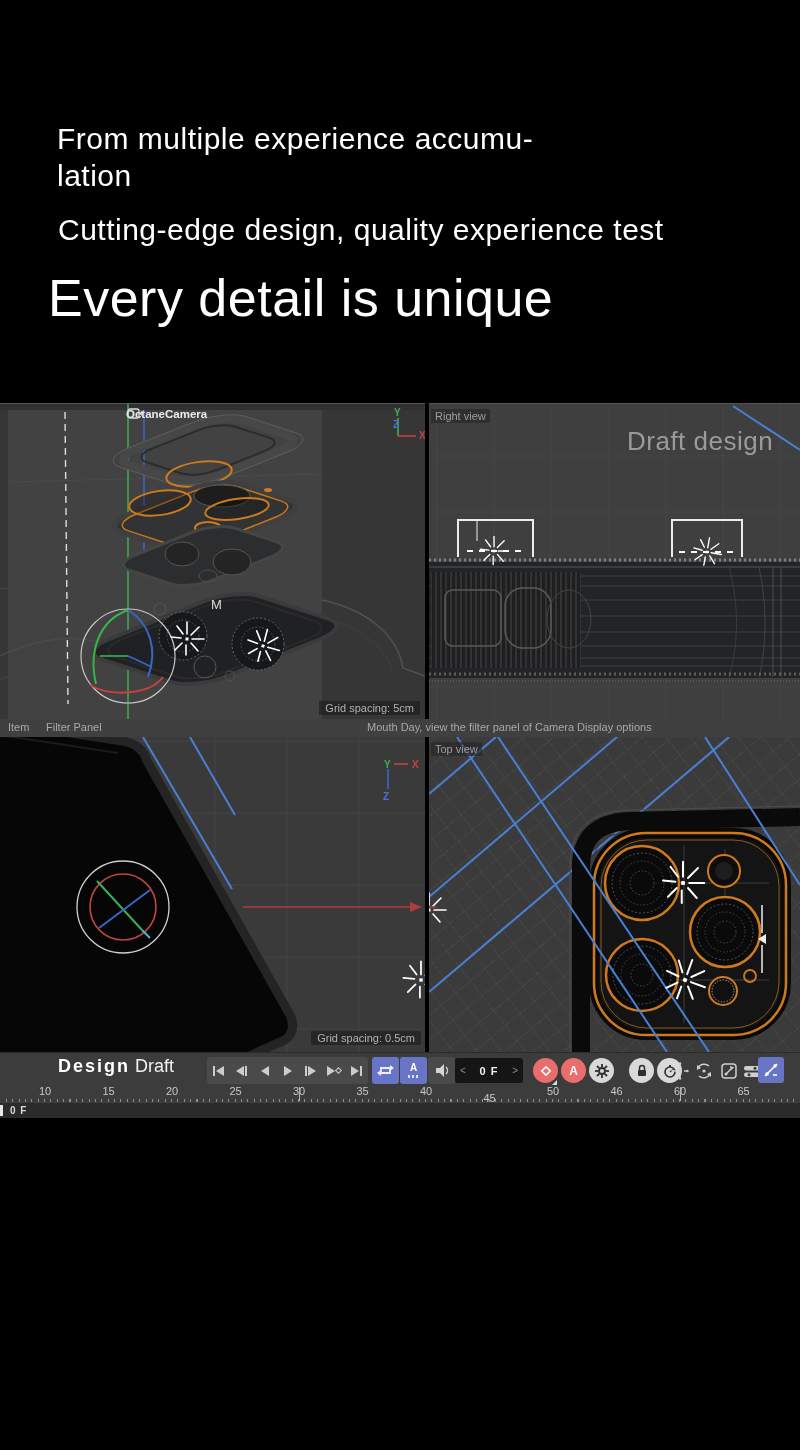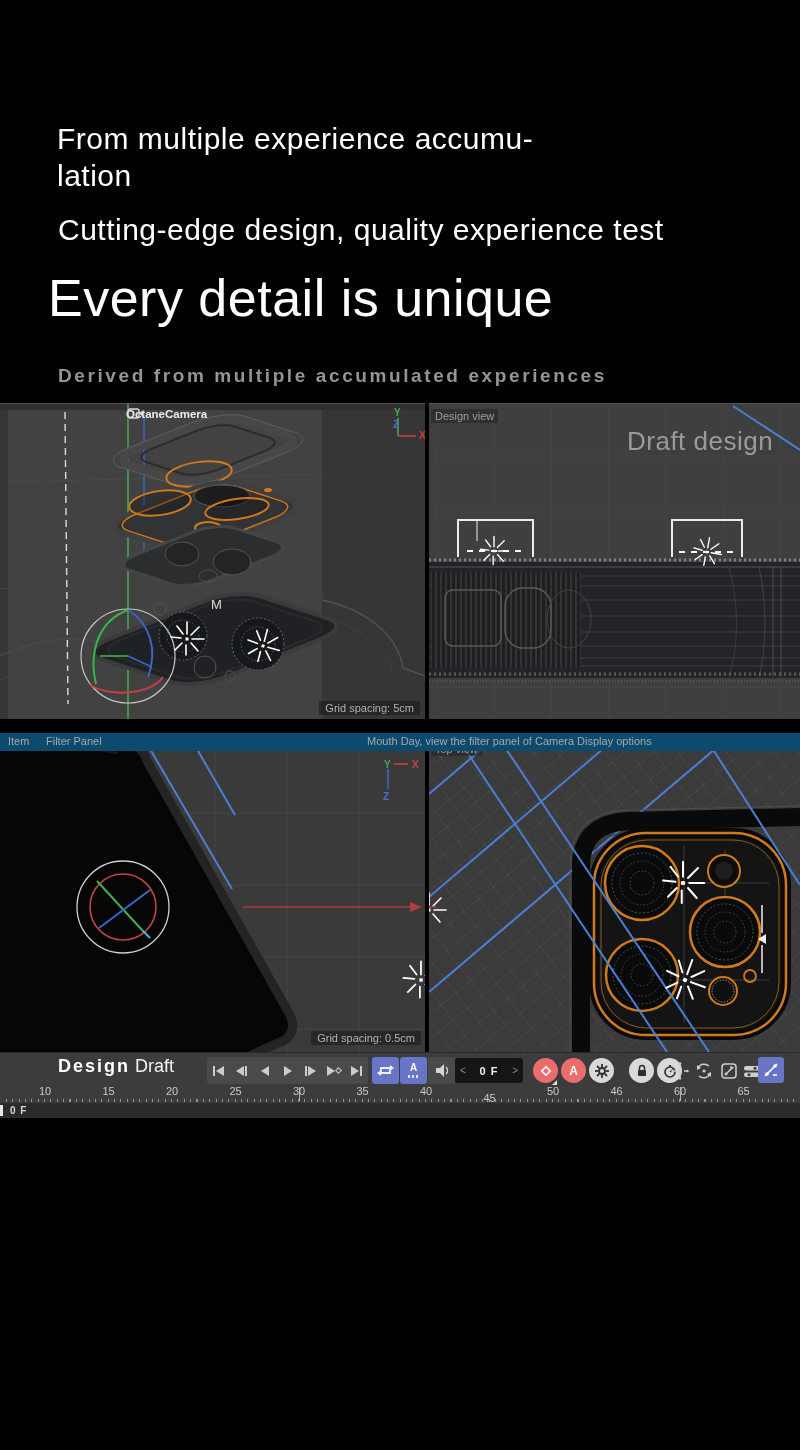--- a/index.html
+++ b/index.html
@@ -23,21 +23,21 @@
                 repeating-linear-gradient(52deg,  rgba(255,255,255,0.045) 0 1px, transparent 1px 19px),
                 repeating-linear-gradient(-40deg, rgba(255,255,255,0.045) 0 1px, transparent 1px 19px),
                 #3b3b3b; }
   .vp-chip { position:absolute; font-size:11px; color:#9e9e9e; background:rgba(38,38,38,0.65); padding:1px 4px; z-index:5; }
   .grid-chip { position:absolute; font-size:11px; color:#b2b2b2; background:rgba(26,26,26,0.6); padding:1px 6px; z-index:5; }
   .watermark { position:absolute; font-size:26px; color:#9b9b9b; letter-spacing:0.5px; z-index:4; }
   .cam-label { position:absolute; left:126px; top:4px; color:#ececec; font-size:11.5px; font-weight:bold; z-index:5; display:flex; align-items:center; gap:3px; }
   .m-label { position:absolute; left:211px; top:193px; color:#dcdcdc; font-size:13px; z-index:5; }
 
   
-  .statusbar { position:absolute; left:0; top:719px; width:800px; height:18px; background:#0c4a6e; z-index:6;margin-top:14px; }
+  .statusbar { position:absolute; left:0; top:719px; width:800px; height:18px; background:#404040; z-index:6; }
   .statusbar span { position:absolute; top:2px; font-size:11px; color:#a8a8a8; white-space:nowrap; }
 
   
   .toolbar { position:absolute; left:0; top:1052px; width:800px; height:51px; background:#3c3c3c; border-top:1px solid #2a2a2a; z-index:6; }
   .dd-title { position:absolute; left:58px; top:1056px; z-index:8; color:#fff; font-size:18px; white-space:nowrap; }
   .dd-title .b { font-weight:bold; letter-spacing:2px; }
   .dd-title .l { font-weight:normal; color:#f2f2f2; }
 
   .transport { position:absolute; left:207px; top:1057px; height:27px; display:flex; background:#4a4a4a; border-radius:3px; z-index:7; }
   .tbtn { width:23px; height:27px; display:flex; align-items:center; justify-content:center; gap:1px; }
@@ -77,21 +77,20 @@
 </style>
 </head>
 <body>
 
 <div class="canvas">
 
   <div class="hero-line" style="left:57px; top:122px;">From multiple experience accumu-</div>
   <div class="hero-line" style="left:57px; top:159px;">lation</div>
   <div class="hero-line" style="left:58px; top:213px;">Cutting-edge design, quality experience test</div>
   <div class="hero-headline" style="left:48px; top:268px;">Every detail is unique</div>
-  <div class="hero-sub" style="left:58px; top:365px;">Derived from multiple accumulated experiences</div>
 
   <div class="vp" id="vp-persp">
     <svg width="425" height="316" viewBox="0 0 425 316">
       <defs>
         <g id="burst" stroke="#fff" stroke-width="1.6" stroke-linecap="round">
           <line x1="0" y1="-17" x2="0" y2="-5"></line>
             <line x1="12" y1="-12" x2="4" y2="-4"></line>
           <line x1="17" y1="0" x2="5" y2="0"></line>
             <line x1="11" y1="12" x2="4" y2="4"></line>
           <line x1="-1" y1="16" x2="-1" y2="6"></line>
@@ -235,21 +234,21 @@
 
       <path d="M29,153 L29,116 L104,116 L104,153" fill="none" stroke="#ececec" stroke-width="2"></path>
       <line x1="48" y1="116" x2="48" y2="137" stroke="#ececec" stroke-width="1"></line>
       <path d="M243,153 L243,116 L313,116 L313,153" fill="none" stroke="#ececec" stroke-width="2"></path>
 
       <line x1="38" y1="147" x2="94" y2="147" stroke="#fff" stroke-width="2" stroke-dasharray="6 6"></line>
       <use href="#burst" transform="translate(65,147) scale(0.85)"></use>
       <line x1="250" y1="148" x2="306" y2="148" stroke="#fff" stroke-width="2" stroke-dasharray="6 6"></line>
       <use href="#burst" transform="translate(278,148) scale(0.85) rotate(10)"></use>
     </svg>
-    <div class="vp-chip" style="left:2px; top:5px;">Design view</div>
+    <div class="vp-chip" style="left:2px; top:5px;">Right view</div>
     <div class="watermark" style="left:198px; top:22px;">Draft design</div>
   </div>
 
   <div class="vp" id="vp-front">
     <svg width="425" height="315" viewBox="0 0 425 315">
 
       <g stroke="#454545" stroke-width="1">
         <line x1="71" y1="0" x2="71" y2="315"></line>
           <line x1="143" y1="0" x2="143" y2="315"></line>
         <line x1="215" y1="0" x2="215" y2="315"></line>

